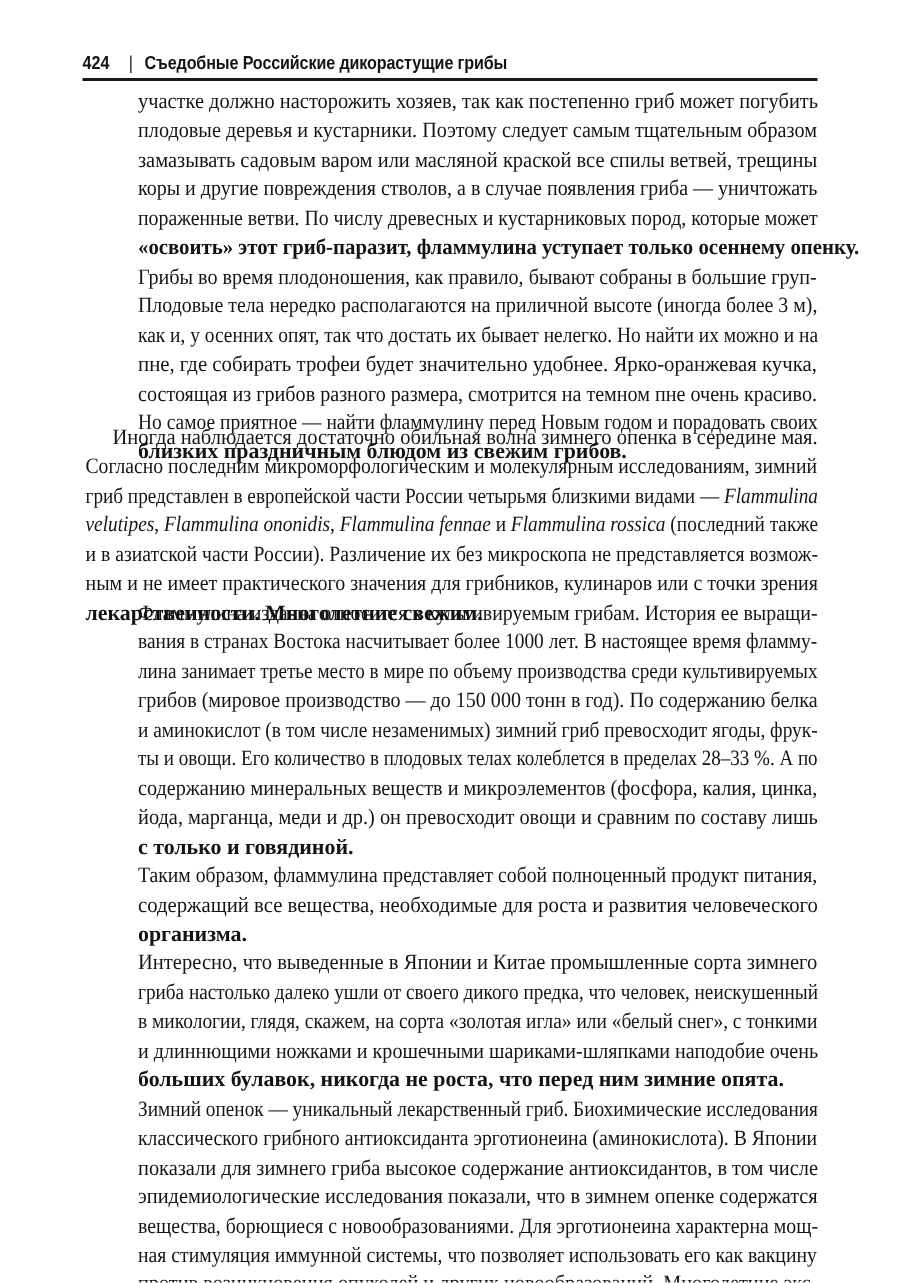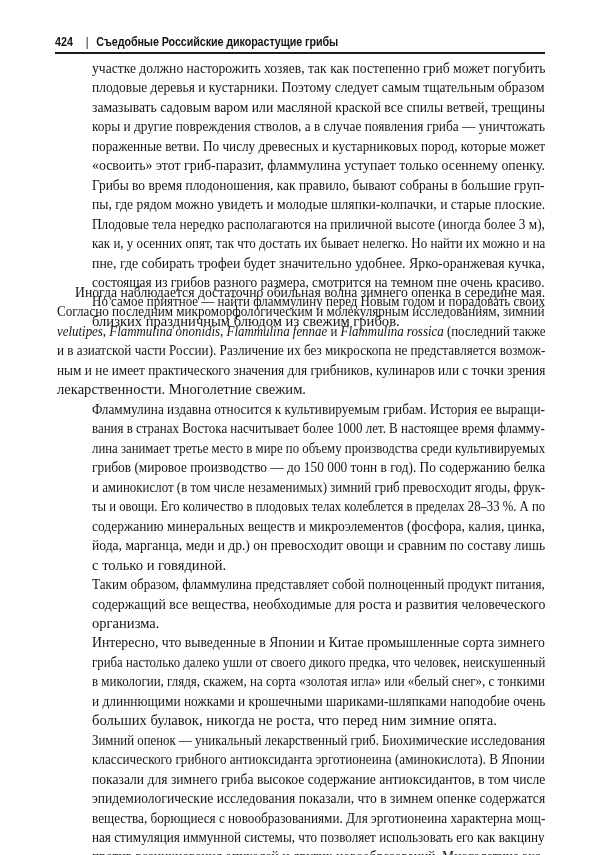--- a/index.html
+++ b/index.html
@@ -14,21 +14,21 @@
     .header .sep { margin: 0 9px 0 15px; font-weight: normal; }
     .header .title { font-weight: normal; letter-spacing: -0.1px; font-weight: bold; }
     .rule { position: absolute; left: 55px; top: 52px; width: 490px; height: 1.5px; background: #1a1a1a; }
     .text {
       font-family: "Liberation Serif", serif; font-size: 14.6px; line-height: 19.45px;
       text-align: justify; hyphens: manual;
     }
     .block-indented { position: absolute; left: 92px; width: 453px; }
     .block-body { position: absolute; left: 57px; width: 488px; }
     .line { display: block; white-space: nowrap; text-align-last: justify; text-align: justify; }
-    .line.last { text-align-last: left; }
+    .line.last { text-align-last: left; font-weight: bold; }
     .line.indent { padding-left: 18px; }
     .b1 { top: 59px; }
     .b2 { top: 283px; }
     .b3 { top: 400px; }
     .line span.jt { display: inline-block; width: 100%; text-align: justify; text-align-last: justify; }
     .line.last span.jt { text-align-last: left; }
     i { font-style: italic; }
   </style>
 </head>
 <body>
@@ -43,32 +43,32 @@
   <div class="rule"></div>
 
   <div class="text block-indented b1">
     <span class="line"><span class="jt" style="width: auto; white-space: nowrap; display: inline-block; transform-origin: left center; transform: scaleX(0.932099);">участке должно насторожить хозяев, так как постепенно гриб может погубить</span></span>
     <span class="line"><span class="jt" style="width: auto; white-space: nowrap; display: inline-block; transform-origin: left center; transform: scaleX(0.922607);">плодовые деревья и кустарники. Поэтому следует самым тщательным образом</span></span>
     <span class="line"><span class="jt" style="width: auto; white-space: nowrap; display: inline-block; transform-origin: left center; transform: scaleX(0.93595);">замазывать садовым варом или масляной краской все спилы ветвей, трещины</span></span>
     <span class="line"><span class="jt" style="width: auto; white-space: nowrap; display: inline-block; transform-origin: left center; transform: scaleX(0.913306);">коры и другие повреждения стволов, а в случае появления гриба — уничтожать</span></span>
     <span class="line"><span class="jt" style="width: auto; white-space: nowrap; display: inline-block; transform-origin: left center; transform: scaleX(0.906);">пораженные ветви. По числу древесных и кустарниковых пород, которые может</span></span>
     <span class="line last"><span class="jt" style="width: auto; white-space: nowrap; display: inline-block; transform-origin: left center; transform: scaleX(0.949686);">«освоить» этот гриб-паразит, фламмулина уступает только осеннему опенку.</span></span>
     <span class="line"><span class="jt" style="width: auto; white-space: nowrap; display: inline-block; transform-origin: left center; transform: scaleX(0.920732);">Грибы во время плодоношения, как правило, бывают собраны в большие груп-</span></span>
-    <span class="line"><span class="jt" style="width: auto; white-space: nowrap; display: inline-block; transform-origin: left center; transform: scaleX(0.934021);">пы, где рядом можно увидеть и молодые шляпки-колпачки, и старые плоские.</span></span>
     <span class="line"><span class="jt" style="width: auto; white-space: nowrap; display: inline-block; transform-origin: left center; transform: scaleX(0.907816);">Плодовые тела нередко располагаются на приличной высоте (иногда более 3 м),</span></span>
     <span class="line"><span class="jt" style="width: auto; white-space: nowrap; display: inline-block; transform-origin: left center; transform: scaleX(0.888235);">как и, у осенних опят, так что достать их бывает нелегко. Но найти их можно и на</span></span>
     <span class="line"><span class="jt" style="width: auto; white-space: nowrap; display: inline-block; transform-origin: left center; transform: scaleX(0.949686);">пне, где собирать трофеи будет значительно удобнее. Ярко-оранжевая кучка,</span></span>
     <span class="line"><span class="jt" style="width: auto; white-space: nowrap; display: inline-block; transform-origin: left center; transform: scaleX(0.918864);">состоящая из грибов разного размера, смотрится на темном пне очень красиво.</span></span>
     <span class="line"><span class="jt" style="width: auto; white-space: nowrap; display: inline-block; transform-origin: left center; transform: scaleX(0.88998);">Но самое приятное — найти фламмулину перед Новым годом и порадовать своих</span></span>
     <span class="line last"><span class="jt" style="width: 453px; white-space: nowrap;">близких праздничным блюдом из свежим грибов.</span></span>
   </div>
 
   <div class="text block-body b2">
     <span class="line indent"><span class="jt" style="width: auto; white-space: nowrap; display: inline-block; transform-origin: left center; transform: scaleX(0.938124);">Иногда наблюдается достаточно обильная волна зимнего опенка в середине мая.</span></span>
     <span class="line"><span class="jt" style="width: auto; white-space: nowrap; display: inline-block; transform-origin: left center; transform: scaleX(0.898711);">Согласно последним микроморфологическим и молекулярным исследованиям, зимний</span></span>
+    <span class="line"><span class="jt" style="width: auto; white-space: nowrap; display: inline-block; transform-origin: left center; transform: scaleX(0.877698);"><span>гриб представлен в европейской части России четырьмя близкими видами — </span><i>Flammulina</i></span></span>
     <span class="line"><span class="jt" style="width: auto; white-space: nowrap; display: inline-block; transform-origin: left center; transform: scaleX(0.884058);"><i>velutipes</i><span>, </span><i>Flammulina ononidis</i><span>, </span><i>Flammulina fennae</i> <span>и</span> <i>Flammulina rossica</i> <span>(последний также</span></span></span>
     <span class="line"><span class="jt" style="width: auto; white-space: nowrap; display: inline-block; transform-origin: left center; transform: scaleX(0.900369);">и в азиатской части России). Различение их без микроскопа не представляется возмож-</span></span>
     <span class="line"><span class="jt" style="width: auto; white-space: nowrap; display: inline-block; transform-origin: left center; transform: scaleX(0.91215);">ным и не имеет практического значения для грибников, кулинаров или с точки зрения</span></span>
     <span class="line last"><span class="jt" style="width: 488px; white-space: nowrap;">лекарственности. Многолетние свежим.</span></span>
   </div>
 
   <div class="text block-indented b3">
     <span class="line"><span class="jt" style="width: auto; white-space: nowrap; display: inline-block; transform-origin: left center; transform: scaleX(0.907816);">Фламмулина издавна относится к культивируемым грибам. История ее выращи-</span></span>
     <span class="line"><span class="jt" style="width: auto; white-space: nowrap; display: inline-block; transform-origin: left center; transform: scaleX(0.886497);">вания в странах Востока насчитывает более 1000 лет. В настоящее время фламму-</span></span>
     <span class="line"><span class="jt" style="width: auto; white-space: nowrap; display: inline-block; transform-origin: left center; transform: scaleX(0.876209);">лина занимает третье место в мире по объему производства среди культивируемых</span></span>

